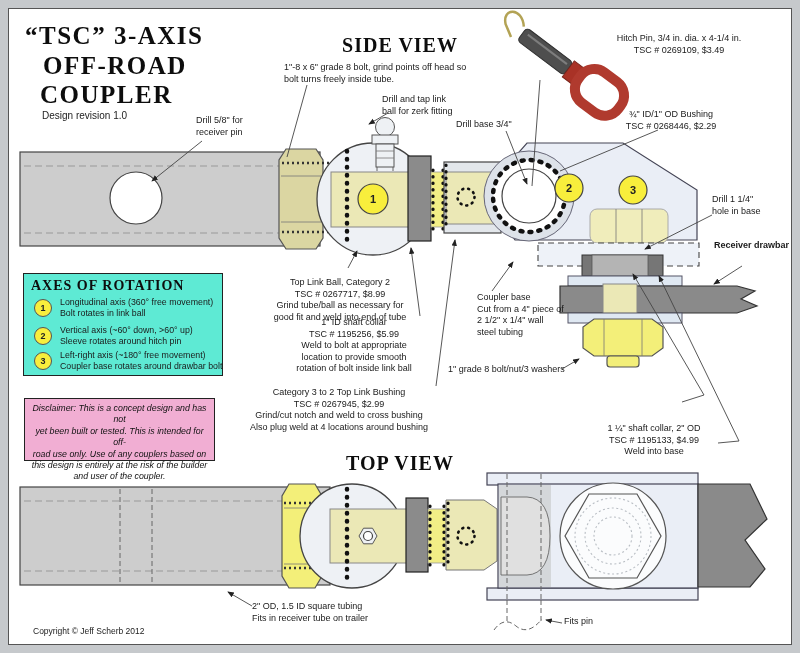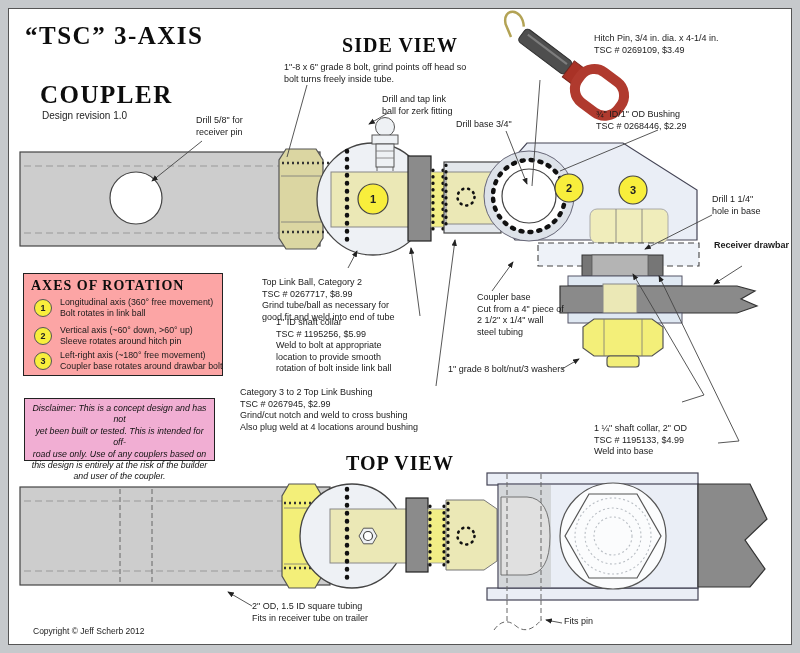--- a/index.html
+++ b/index.html
@@ -1,24 +1,24 @@
 <!DOCTYPE html>
 <html><head>
 <meta charset="utf-8">
 <style>
   html,body{margin:0;padding:0;}
   .frame{position:relative;width:800px;height:653px;background:#c6c9cc;font-family:"Liberation Sans",sans-serif;overflow:hidden;}
   .page{position:absolute;left:8px;top:8px;width:782px;height:635px;background:#fff;border:1.4px solid #555;}
   .overlay{position:absolute;left:0;top:0;width:800px;height:653px;}
   .lbl{position:absolute;font:9px/11.5px "Liberation Sans",sans-serif;color:#1a1a1a;white-space:pre-line;}
-  .r{text-align:left;}
+  .r{text-align:center;}
   .title-line{position:absolute;font:bold 25px "Liberation Serif",serif;letter-spacing:1.5px;color:#0d0d0d;white-space:nowrap;}
   .heading{position:absolute;font:bold 20px "Liberation Serif",serif;letter-spacing:1px;color:#0d0d0d;text-align:center;width:130px;}
   .revision{position:absolute;font:10px "Liberation Sans",sans-serif;color:#222;}
-  .axes-box{position:absolute;left:23px;top:273px;width:200px;height:103px;background:#fca5a5;border:1.6px solid #222;box-sizing:border-box;}
+  .axes-box{position:absolute;left:23px;top:273px;width:200px;height:103px;background:#5eead4;border:1.6px solid #222;box-sizing:border-box;}
   .axes-title{position:absolute;left:7px;top:4px;font:bold 14px "Liberation Serif",serif;letter-spacing:1px;color:#0d0d0d;}
   .axes-num{position:absolute;width:16px;height:16px;border-radius:50%;background:#f8ee3c;border:1.3px solid #555;font:bold 9px/16px "Liberation Sans",sans-serif;text-align:center;color:#222;box-sizing:content-box;}
   .axes-text{position:absolute;font:8.8px/11px "Liberation Sans",sans-serif;color:#1a1a1a;white-space:pre-line;}
   .disclaimer-box{position:absolute;left:24px;top:398px;width:191px;height:63px;background:#f1aed3;border:1.6px solid #222;box-sizing:border-box;}
   .disclaimer-text{position:absolute;left:4px;top:4px;width:181px;font:italic 8.8px/11.4px "Liberation Sans",sans-serif;color:#111;text-align:center;white-space:pre-line;}
   .copyright{position:absolute;font:8.5px "Liberation Sans",sans-serif;color:#222;}
   
   .s-tube{fill:#cdcdcd;stroke:#444;stroke-width:1.2;}
   .dash-in{stroke:#999;stroke-width:1;stroke-dasharray:7 4;fill:none;}
   .hole{fill:#fff;stroke:#444;stroke-width:1.2;}
@@ -212,20 +212,21 @@
       <line x1="492" y1="291" x2="513" y2="262" class="leader" marker-end="url(#ah)"></line>
       <line x1="562" y1="369" x2="579" y2="359" class="leader" marker-end="url(#ah)"></line>
       <polyline points="682,402 704,395 633,274" class="leader" marker-end="url(#ah)"></polyline>
       <polyline points="718,443 739,441 659,276" class="leader" marker-end="url(#ah)"></polyline>
       <line x1="252" y1="606" x2="228" y2="592" class="leader" marker-end="url(#ah)"></line>
       <line x1="562" y1="623" x2="546" y2="620" class="leader" marker-end="url(#ah)"></line>
     </g>
   </svg>
 
   <div class="title-line" style="left:25px;top:22px;">“TSC” 3-AXIS</div>
+  <div class="title-line" style="left:43px;top:52px;">OFF-ROAD</div>
   <div class="title-line" style="left:40px;top:81px;">COUPLER</div>
   <div class="revision" style="left:42px;top:110px;">Design revision 1.0</div>
 
   <div class="heading" style="left:335px;top:34px;">SIDE VIEW</div>
   <div class="heading" style="left:335px;top:452px;">TOP VIEW</div>
 
   <div class="lbl" style="left:196px;top:115px;width:70px;">Drill 5/8" for
 receiver pin</div>
   <div class="lbl" style="left:284px;top:62px;width:210px;">1"-8 x 6" grade 8 bolt, grind points off head so
 bolt turns freely inside tube.</div>

